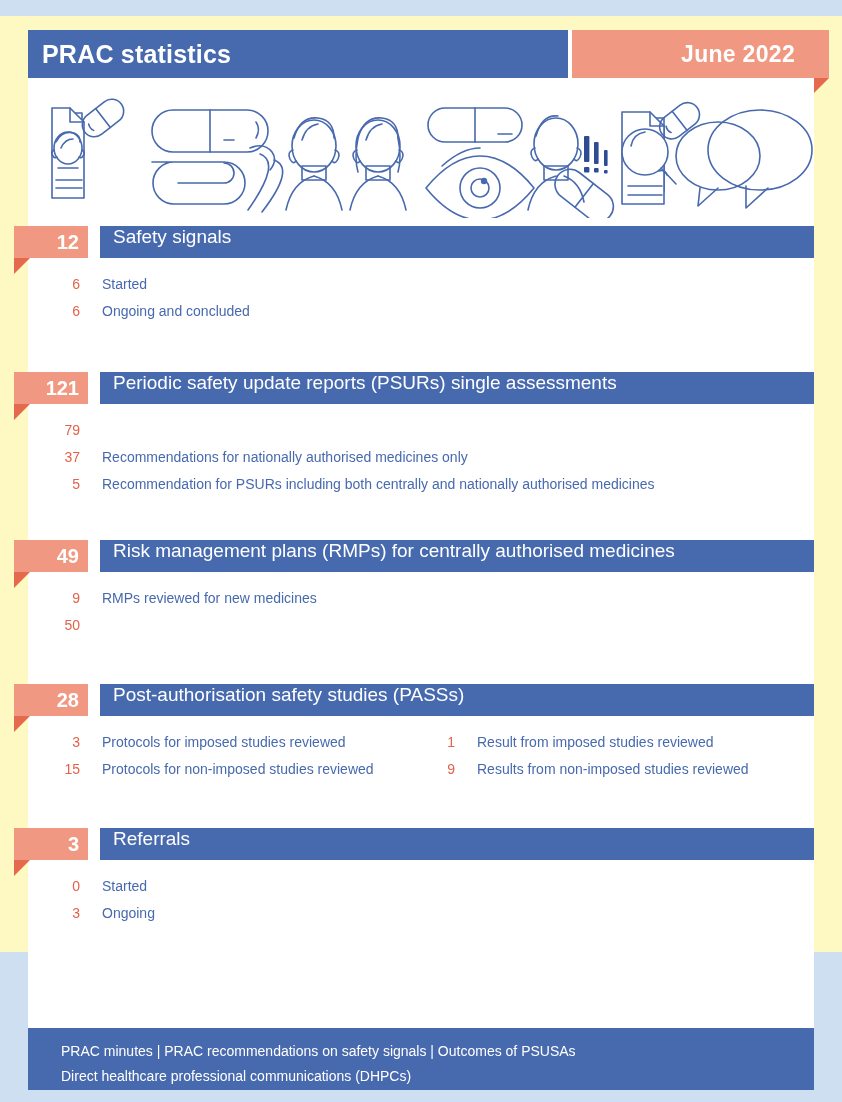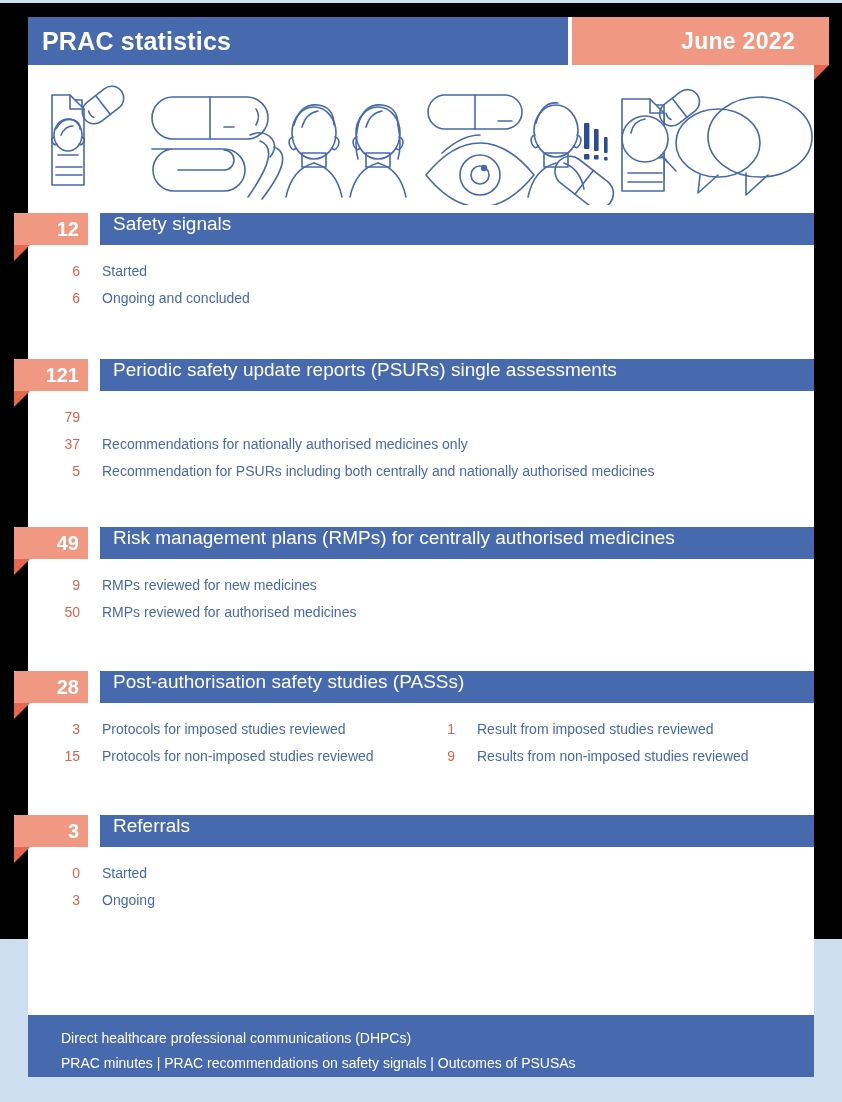--- a/index.html
+++ b/index.html
@@ -11,24 +11,24 @@
     height: 1102px;
     background: #cedff2;
     font-family: "Liberation Sans", sans-serif;
     overflow: hidden;
     position: relative;
   }
 
   
   #page {
     position: absolute;
-    left: 0; top: 3px;
+    left: 0; top: 16px;
     width: 842px;
     height: 936px;
-    background: #000000;
+    background: #fef9c3;
   }
 
   
   .canvas {
     position: absolute;
     left: 28px;
     top: 14px;
     width: 786px;
     height: 1060px;
     background: #ffffff;
@@ -384,21 +384,20 @@
     <div class="rows">
       <div class="row">
         <div class="cell col-a">
           <span class="cnum">9</span>
           <span class="ctext">RMPs reviewed for new medicines</span>
         </div>
       </div>
       <div class="row">
         <div class="cell col-a">
           <span class="cnum">50</span>
-          <span class="ctext">RMPs reviewed for authorised medicines</span>
         </div>
       </div>
     </div>
   </div>
 
   <div class="section" style="top:668px;">
     <div class="sec-head">
       <div class="num-tab w-sm">28</div>
       <div class="num-fold"></div>
       <div class="head-bar">
@@ -447,17 +446,17 @@
       <div class="row">
         <div class="cell col-a">
           <span class="cnum">3</span>
           <span class="ctext">Ongoing</span>
         </div>
       </div>
     </div>
   </div>
 
   <div class="footer">
+    <div class="footer-line">PRAC minutes | PRAC recommendations on safety signals | Outcomes of PSUSAs</div>
     <div class="footer-line">Direct healthcare professional communications (DHPCs)</div>
-    <div class="footer-line">PRAC minutes | PRAC recommendations on safety signals | Outcomes of PSUSAs</div>
   </div>
 
 </div>
 
 </body></html>

